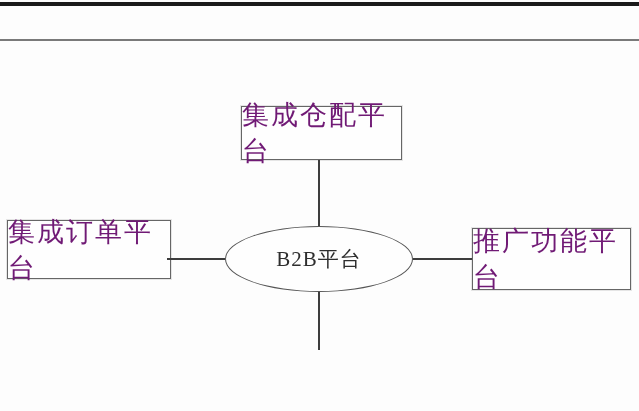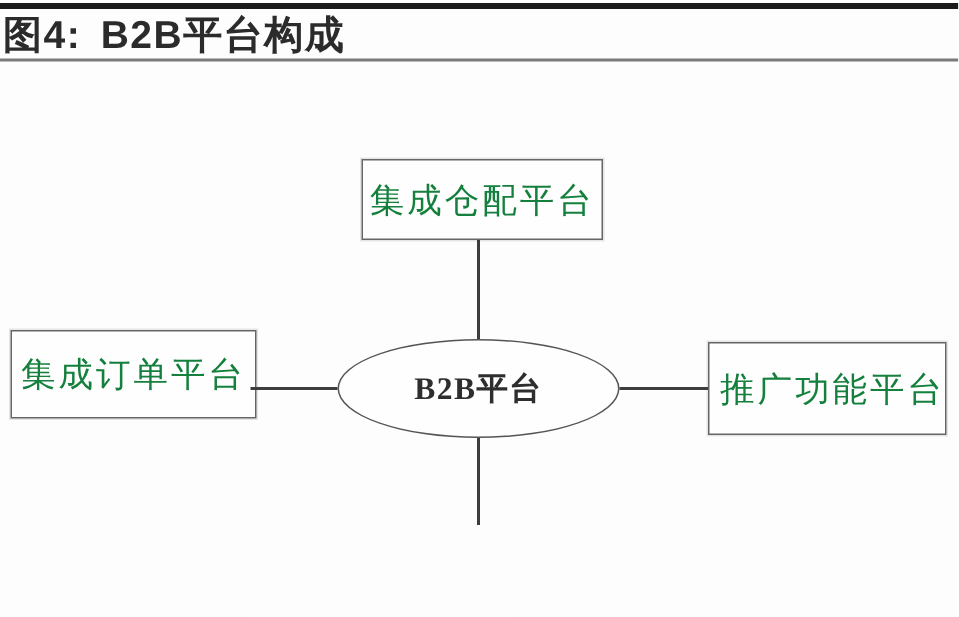--- a/index.html
+++ b/index.html
@@ -57,42 +57,42 @@
   }
   .node-box {
     position: absolute;
     background: #fefefe;
     border: 1px solid #666666;
     box-shadow: 0 0 0 1px rgba(120,120,120,0.18);
     display: flex;
     align-items: center;
     justify-content: center;
     font-family: "Liberation Serif", "DejaVu Serif", serif;
-    font-size: 23px;
-    color: #15803d;
+    font-size: 27px;
+    color: #701a75;
     letter-spacing: 2px;
     box-sizing: border-box;
   }
   .node-top    { left: 241px; top:  64px; width: 161px; height: 54px; }
   .node-left   { left:   7px; top: 178px; width: 164px; height: 59px; }
   .node-right  { left: 472px; top: 186px; width: 159px; height: 62px; justify-content: flex-end; }
   .node-bottom { left: 239px; top: 308px; width: 161px; height: 53px; }
   .center-ellipse {
     position: absolute;
     left: 225px; top: 184px;
     width: 188px; height: 66px;
     background: #fefefe;
     border: 1px solid #555555;
     border-radius: 50%;
     display: flex;
     align-items: center;
     justify-content: center;
     font-family: "Liberation Serif", "DejaVu Serif", serif;
     font-size: 21px;
-    font-weight: bold;
+    font-weight: normal;
     color: #2e2e2e;
     letter-spacing: 1px;
     box-sizing: border-box;
     z-index: 2;
   }
   .connector {
     position: absolute;
     background: #3d3d3d;
     z-index: 1;
   }
@@ -101,24 +101,20 @@
   .conn-left   { left: 167px; top: 216px; width: 58px; height: 2px;  }
   .conn-right  { left: 413px; top: 216px; width: 59px; height: 2px;  }
 </style>
 </head>
 <body>
 
 <div class="page">
 
   <div class="top-bar"></div>
 
-  <div class="header-row">
-    <span class="fig-label">图4:</span>
-    <span class="fig-title">B2B平台构成</span>
-  </div>
 
   <div class="header-rule"></div>
 
   <div class="diagram">
 
     <div class="connector conn-top"></div>
     <div class="connector conn-bottom"></div>
     <div class="connector conn-left"></div>
     <div class="connector conn-right"></div>
 

